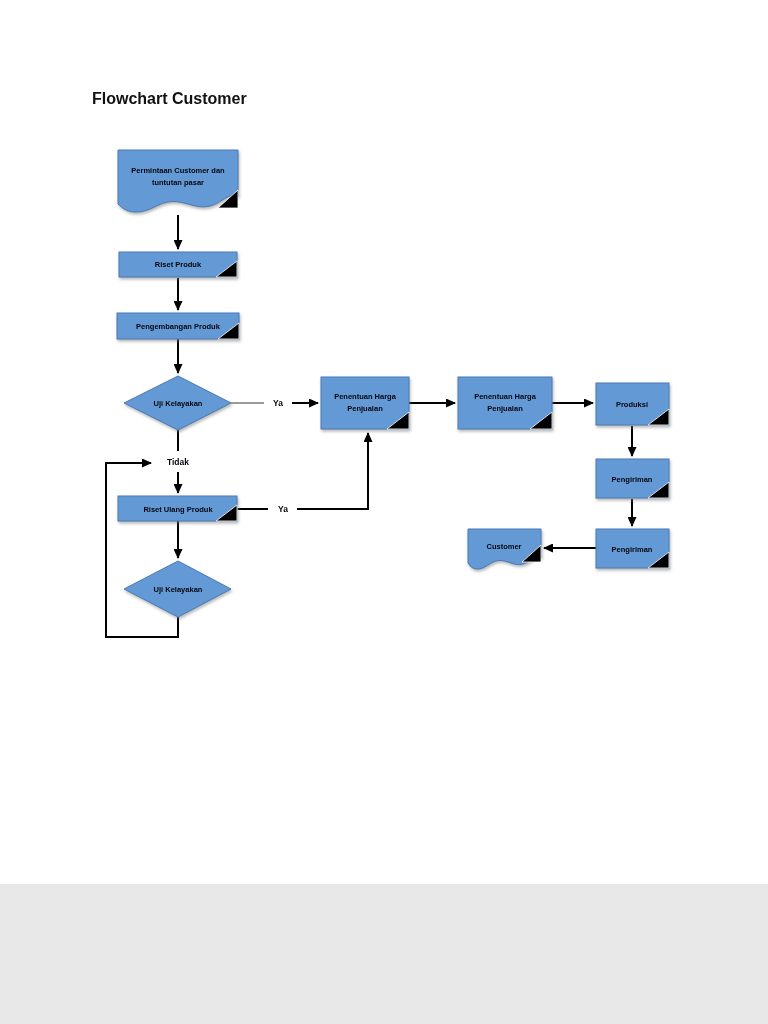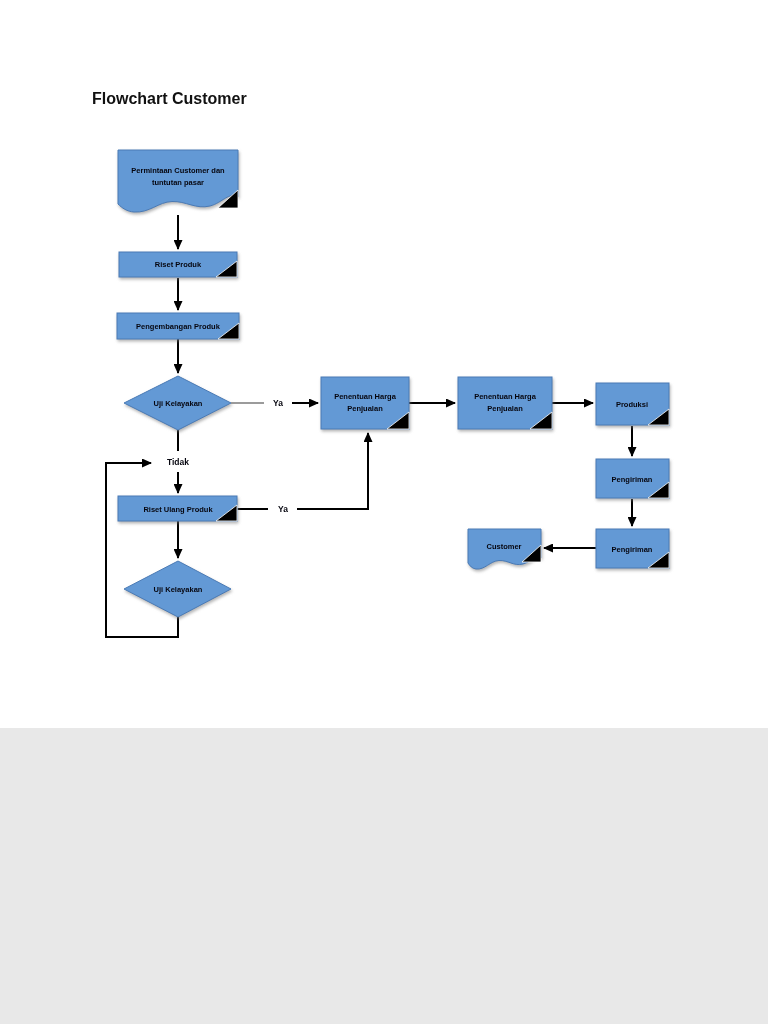--- a/index.html
+++ b/index.html
@@ -1,17 +1,17 @@
 <!DOCTYPE html>
 <html style="--background: #ffffff; --shape_fill: #6399d5; --shape_stroke: #4a7ab5; --connector: #000000; --connector_muted: #9b9b9b; --fold: #000000; --text: #06060f;"><head>
 <meta charset="utf-8">
 <style>
   html,body { margin:0; padding:0; background:#e8e8e8; }
   .page {
-    position:relative; width:768px; height:728px;
+    position:relative; width:768px; height:884px;
     background:var(--background,#fff); margin:0 auto; overflow:hidden;
     font-family:"Liberation Sans", sans-serif;
   }
   svg { position:absolute; left:0; top:0; }
   .title-text {
     font-family:"Liberation Sans", sans-serif;
     font-size:16px; font-weight:bold; fill:#111111;
   }
   .shape {
     fill:var(--shape_fill,#6399d5);

